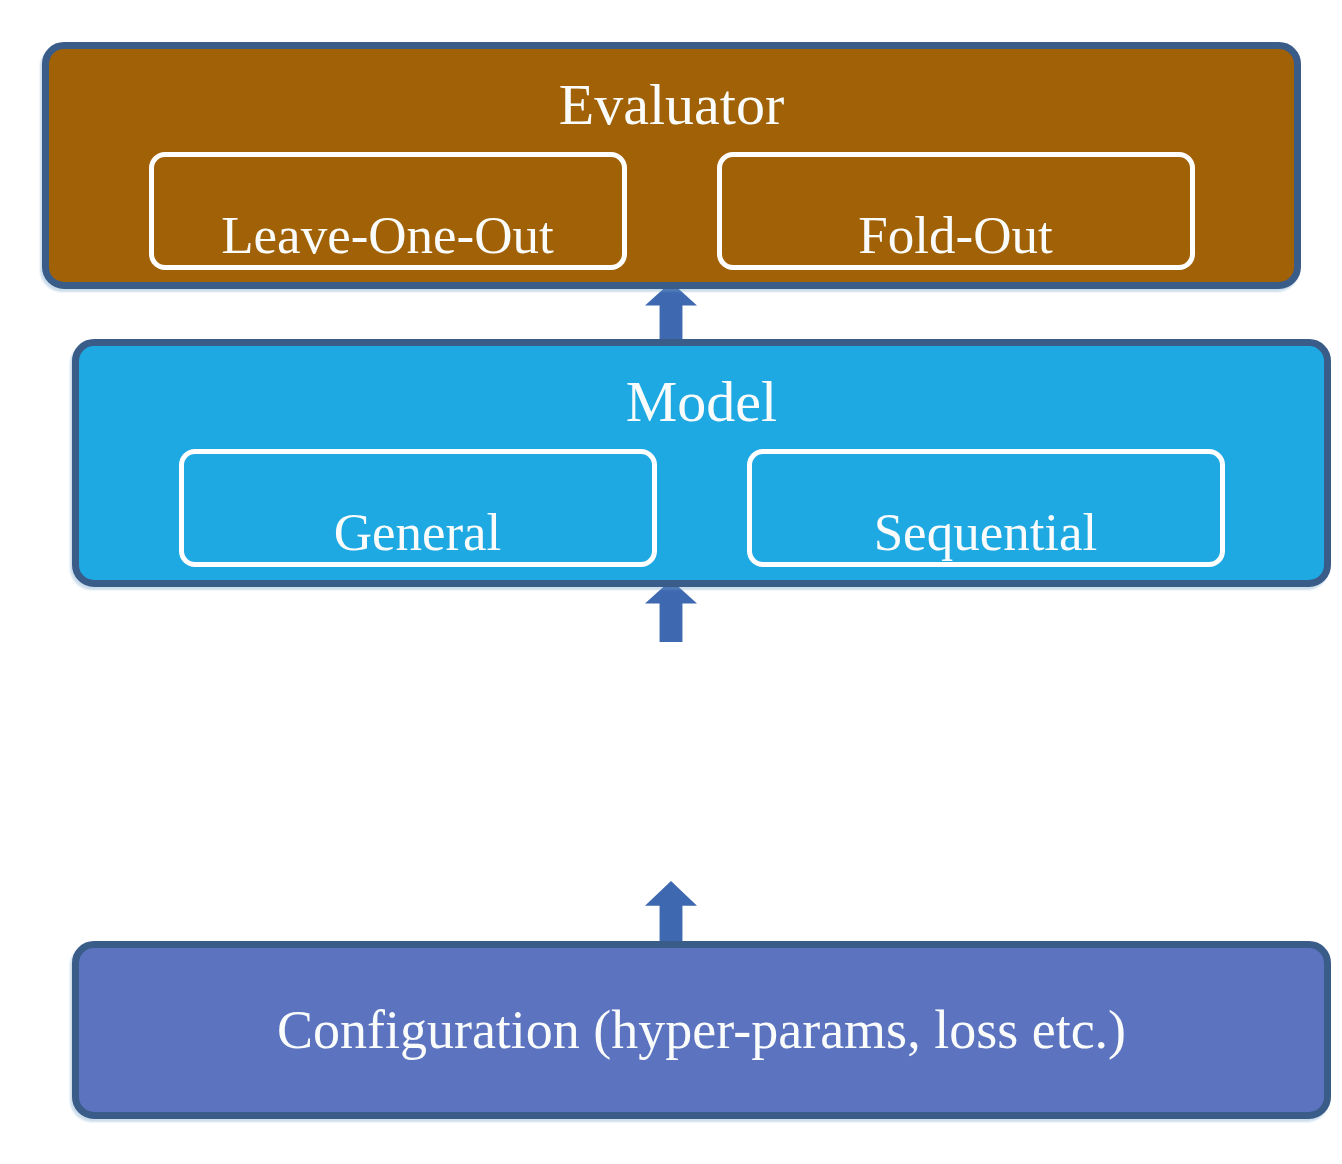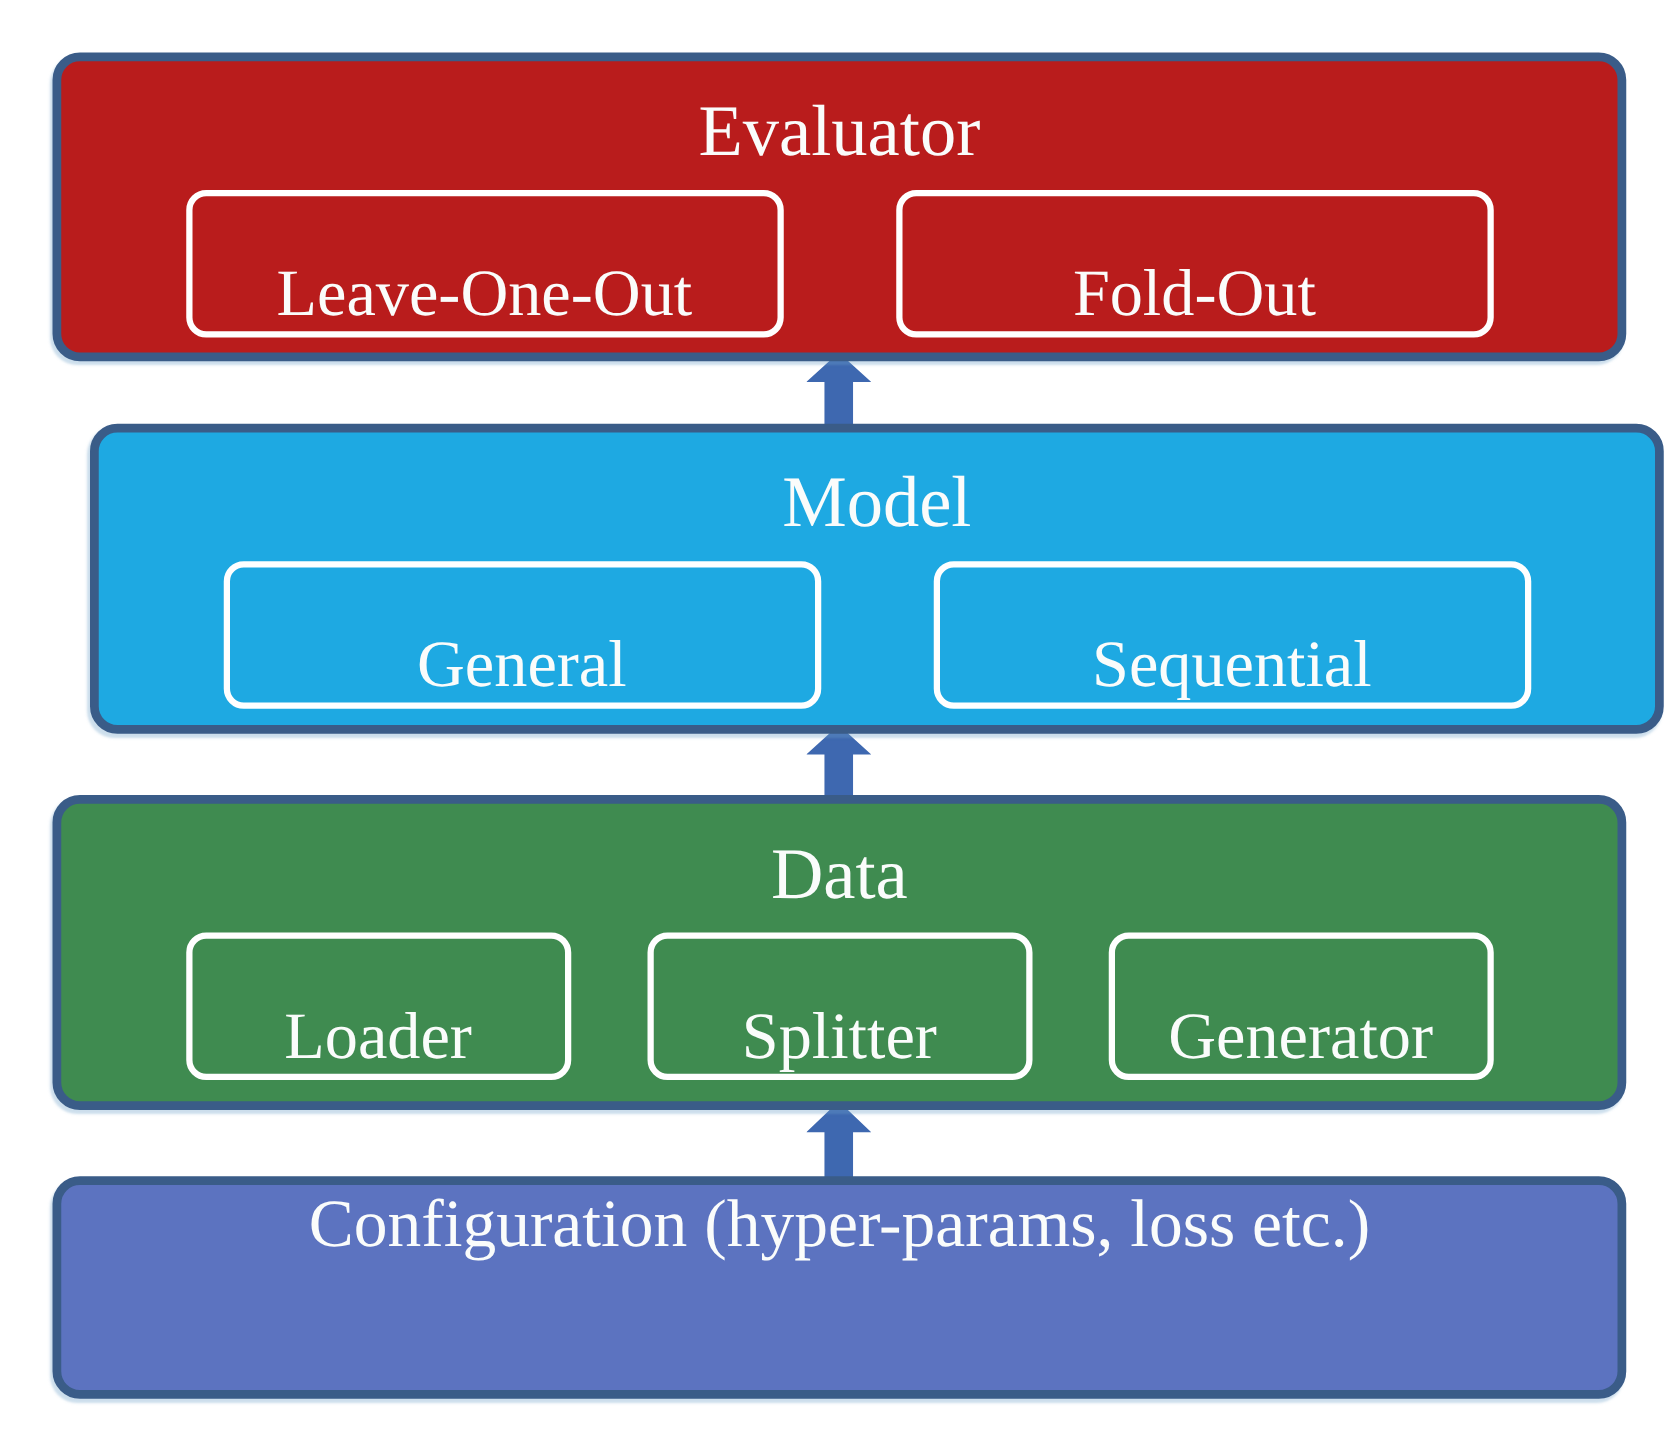--- a/index.html
+++ b/index.html
@@ -24,21 +24,21 @@
     box-sizing: border-box;
     z-index: 1;
     box-shadow: -2px 3px 2px rgba(110, 160, 200, 0.35);
     color: #FAFCFB;
   }
   .layer-evaluator { top: 42px;  height: 247px; }
   .layer-model     { top: 339px; height: 248px; margin-left: 30px; }
   .layer-data      { top: 636px; height: 252px; }
   .layer-config    {
     top: 941px; height: 178px;
-    display: flex; justify-content: center;
+    display: flex; align-items: center; justify-content: center; margin-left: 30px;
   }
   .layer-title {
     margin-top: 26px;
     text-align: center;
     font-size: 58px;
     line-height: 1.05;
     color: #FAFCFB;
   }
   .config-title {
     font-size: 54px;
@@ -75,21 +75,21 @@
   }
   .arrow-1 { top: 282px; height: 62px; }
   .arrow-2 { top: 580px; height: 62px; }
   .arrow-3 { top: 881px; height: 65px; }
 </style>
 </head>
 <body>
 
 <div class="canvas">
 
-  <section class="layer layer-evaluator" style="background-color: #b91c1c;">
+  <section class="layer layer-evaluator" style="background-color: #a16207;">
     <div class="layer-title">Evaluator</div>
     <div class="layer-row gap-wide">
       <div class="inner-box wide">
         <span>Leave-One-Out</span>
       </div>
       <div class="inner-box wide">
         <span>Fold-Out</span>
       </div>
     </div>
   </section>
@@ -103,34 +103,20 @@
         <span>General</span>
       </div>
       <div class="inner-box wide">
         <span>Sequential</span>
       </div>
     </div>
   </section>
 
   <div class="up-arrow arrow-2" style="background-color: rgb(62, 104, 176);"></div>
 
-  <section class="layer layer-data" style="background-color: rgb(63, 139, 80);">
-    <div class="layer-title">Data</div>
-    <div class="layer-row gap-narrow">
-      <div class="inner-box narrow">
-        <span>Loader</span>
-      </div>
-      <div class="inner-box narrow">
-        <span>Splitter</span>
-      </div>
-      <div class="inner-box narrow">
-        <span>Generator</span>
-      </div>
-    </div>
-  </section>
 
   <div class="up-arrow arrow-3" style="background-color: rgb(62, 104, 176);"></div>
 
   <section class="layer layer-config" style="background-color: rgb(92, 115, 192);">
     <div class="config-title">Configuration (hyper-params, loss etc.)</div>
   </section>
 
 </div>
 
 </body></html>

